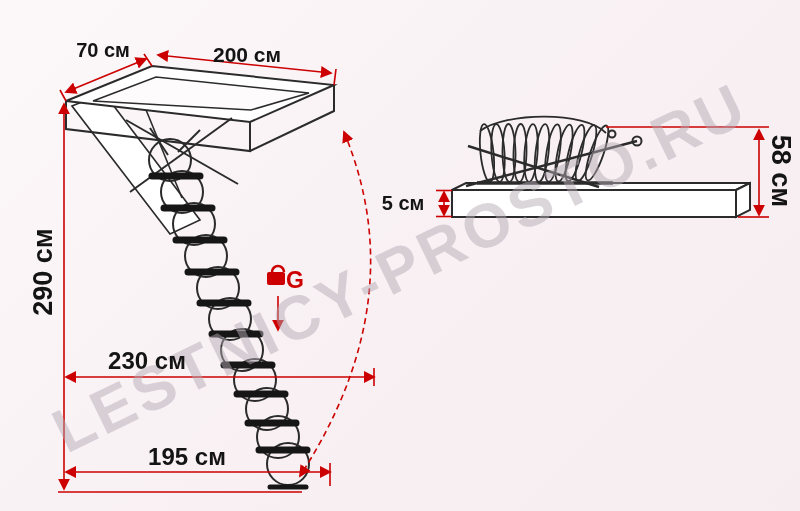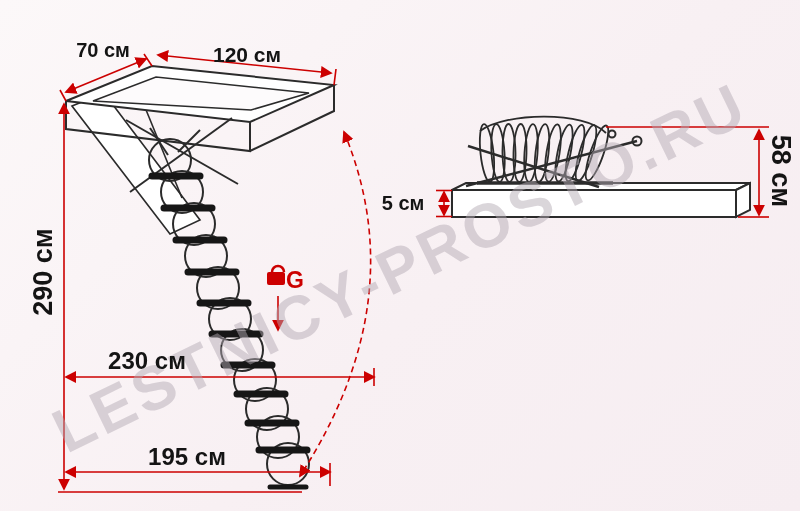--- a/index.html
+++ b/index.html
@@ -134,21 +134,21 @@
       <path d="M452,216.5 L436,216.5"></path>
       <path d="M759,130 L759,215" marker-start="url(#arr)" marker-end="url(#arr)"></path>
       <path d="M606,127 L769,127"></path>
       <path d="M738,217 L769,217"></path>
     </g>
   </svg>
 
   <div class="watermark">LESTNICY-PROSTO.RU</div>
 
   <span class="dim f20" style="left:103px; top:50px;">70 см</span>
-  <span class="dim f21" style="left:247px; top:55px;">120 см</span>
+  <span class="dim f21" style="left:247px; top:55px;">200 см</span>
   <span class="dim f27 rot-ccw" style="left:43px; top:272px;">290 см</span>
   <span class="dim f24" style="left:147px; top:361px;">230 см</span>
   <span class="dim f24" style="left:187px; top:457px;">195 см</span>
   <span class="dim f20" style="left:403px; top:203px;">5 см</span>
   <span class="dim f27 rot-cw" style="left:780px; top:171px;">58 см</span>
 
   <span class="gload">G</span>
 
 </div>
 

